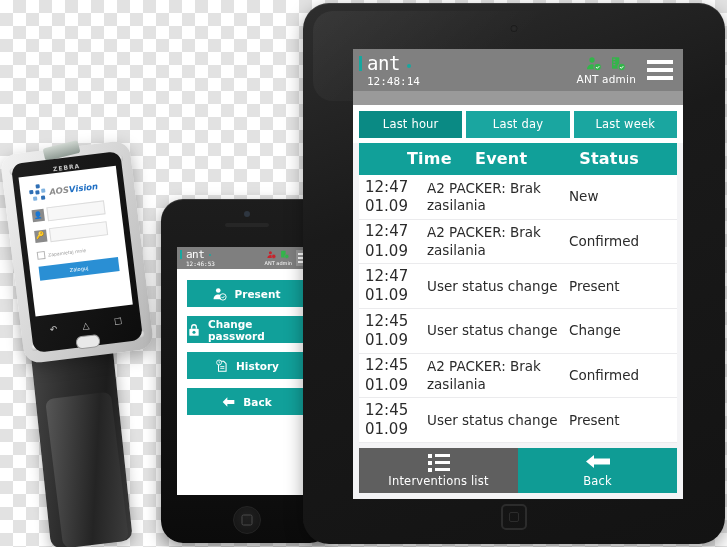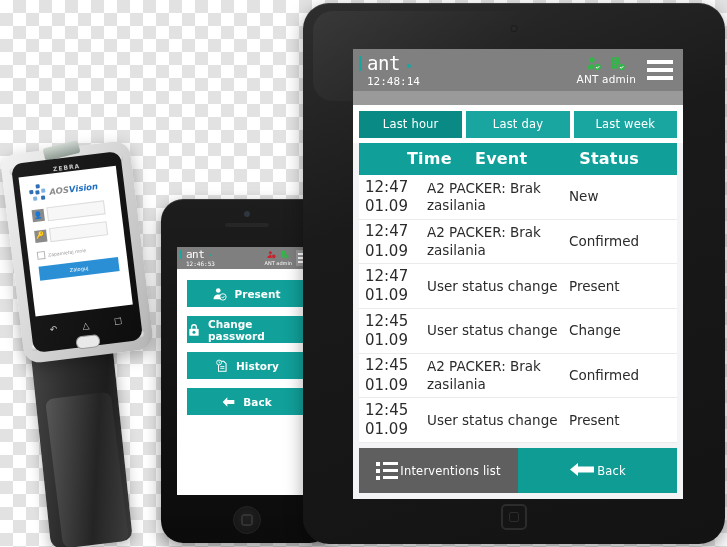--- a/index.html
+++ b/index.html
@@ -87,21 +87,21 @@
   .c-event{flex:1;padding-right:4px;}
   .c-status{width:108px;}
   .tr-row{display:flex;align-items:center;border-bottom:1px solid #ebebed;
     padding:7px 0 7px;min-height:38px;box-sizing:border-box;}
   .tr-row .c{font-size:13.5px;color:#2b2b2b;line-height:1.28;}
   .tr-row .c-time{font-size:15px;white-space:pre-line;}
   .tr-spacer{flex:1 1 auto;background:#fff;}
 
   
   .t-bottom{display:flex;flex:0 0 auto;height:45px;margin:5px 6px 6px 6px;}
-  .t-btn{flex:1;display:flex;flex-direction:row;align-items:center;justify-content:center;
+  .t-btn{flex:1;display:flex;flex-direction:column;align-items:center;justify-content:center;
     gap:2px;color:#fff;font-size:11.5px;letter-spacing:.2px;}
   .t-btn.grey{background:#5f5f5f;}
   .t-btn.teal{background:#0f9c95;}
   .list-icon{display:flex;flex-direction:column;gap:3px;}
   .list-icon .li{display:flex;align-items:center;gap:3px;}
   .list-icon .sq{width:4px;height:4px;background:#fff;}
   .list-icon .ln{width:15px;height:3px;background:#fff;}
 
   
   .phone{

